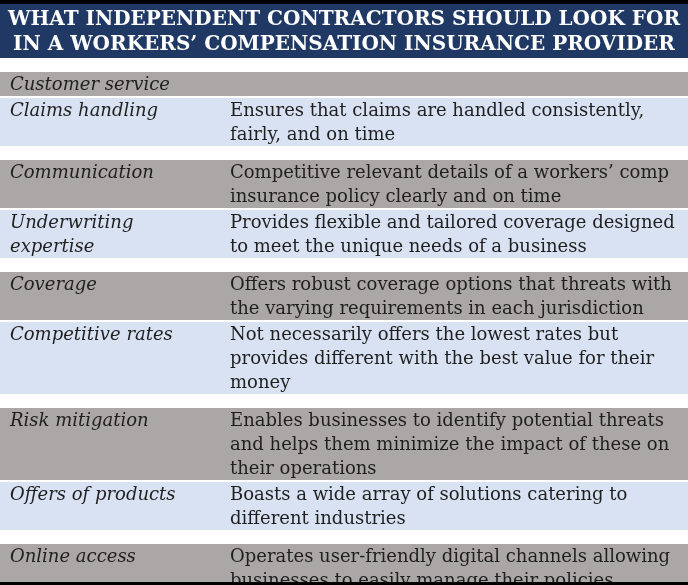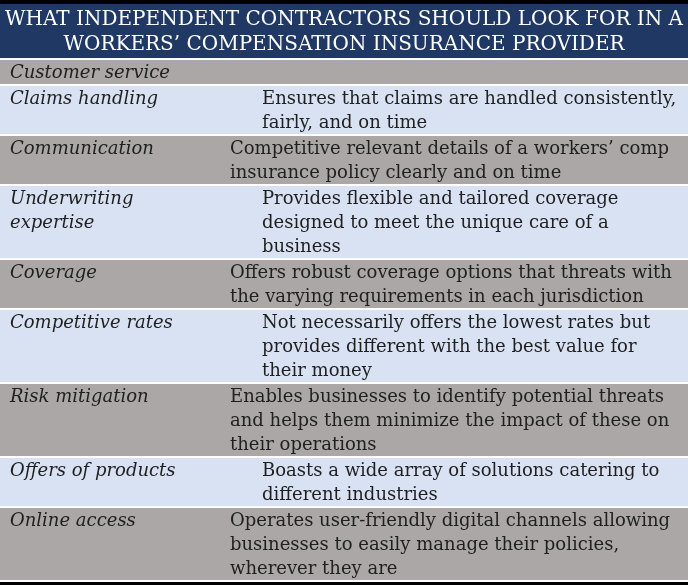--- a/index.html
+++ b/index.html
@@ -13,36 +13,36 @@
     box-sizing: border-box;
     border-top: 4px solid var(--border, #000);
     border-bottom: 3px solid var(--border, #000);
     overflow: hidden;
     font-family: "DejaVu Serif", "Liberation Serif", serif;
     color: var(--body-text, #1f1f1f);
   }
   .thead {
     background: var(--header-bg, #1F3864);
     color: var(--header-text, #fff);
-    font-weight: normal;
+    font-weight: bold;
     font-size: 20px;
     line-height: 25px;
     text-align: center;
     padding: 2px 4px;
   }
   .row {
     display: flex;
     align-items: flex-start;
     border-top: 2px solid var(--divider, #fff);
     padding: 0 6px 0 10px;
     font-size: 18px;
     line-height: 24px;
   }
-  .row.gray { background: var(--row-gray, #ABA7A7); }
-  .row.blue { background: var(--row-blue, #D9E2F3); gap: 32px; }
+  .row.gray { background: var(--row-gray, #ABA7A7); margin-top: 12px; }
+  .row.blue { background: var(--row-blue, #D9E2F3); }
   .row .label {
     width: 185px;
     flex: 0 0 185px;
     margin-right: 35px;
     font-style: italic;
   }
   .row .desc {
     flex: 1;
   }
 </style>
@@ -60,21 +60,21 @@
   <div class="row blue">
     <div class="label">Claims handling</div>
     <div class="desc">Ensures that claims are handled consistently, fairly, and on time</div>
   </div>
   <div class="row gray">
     <div class="label">Communication</div>
     <div class="desc">Competitive relevant details of a workers’ comp insurance policy clearly and on time</div>
   </div>
   <div class="row blue">
     <div class="label">Underwriting expertise</div>
-    <div class="desc">Provides flexible and tailored coverage designed to meet the unique care of a business</div>
+    <div class="desc">Provides flexible and tailored coverage designed to meet the unique needs of a business</div>
   </div>
   <div class="row gray">
     <div class="label">Coverage</div>
     <div class="desc">Offers robust coverage options that threats with the varying requirements in each jurisdiction</div>
   </div>
   <div class="row blue">
     <div class="label">Competitive rates</div>
     <div class="desc">Not necessarily offers the lowest rates but provides different with the best value for their money</div>
   </div>
   <div class="row gray">

